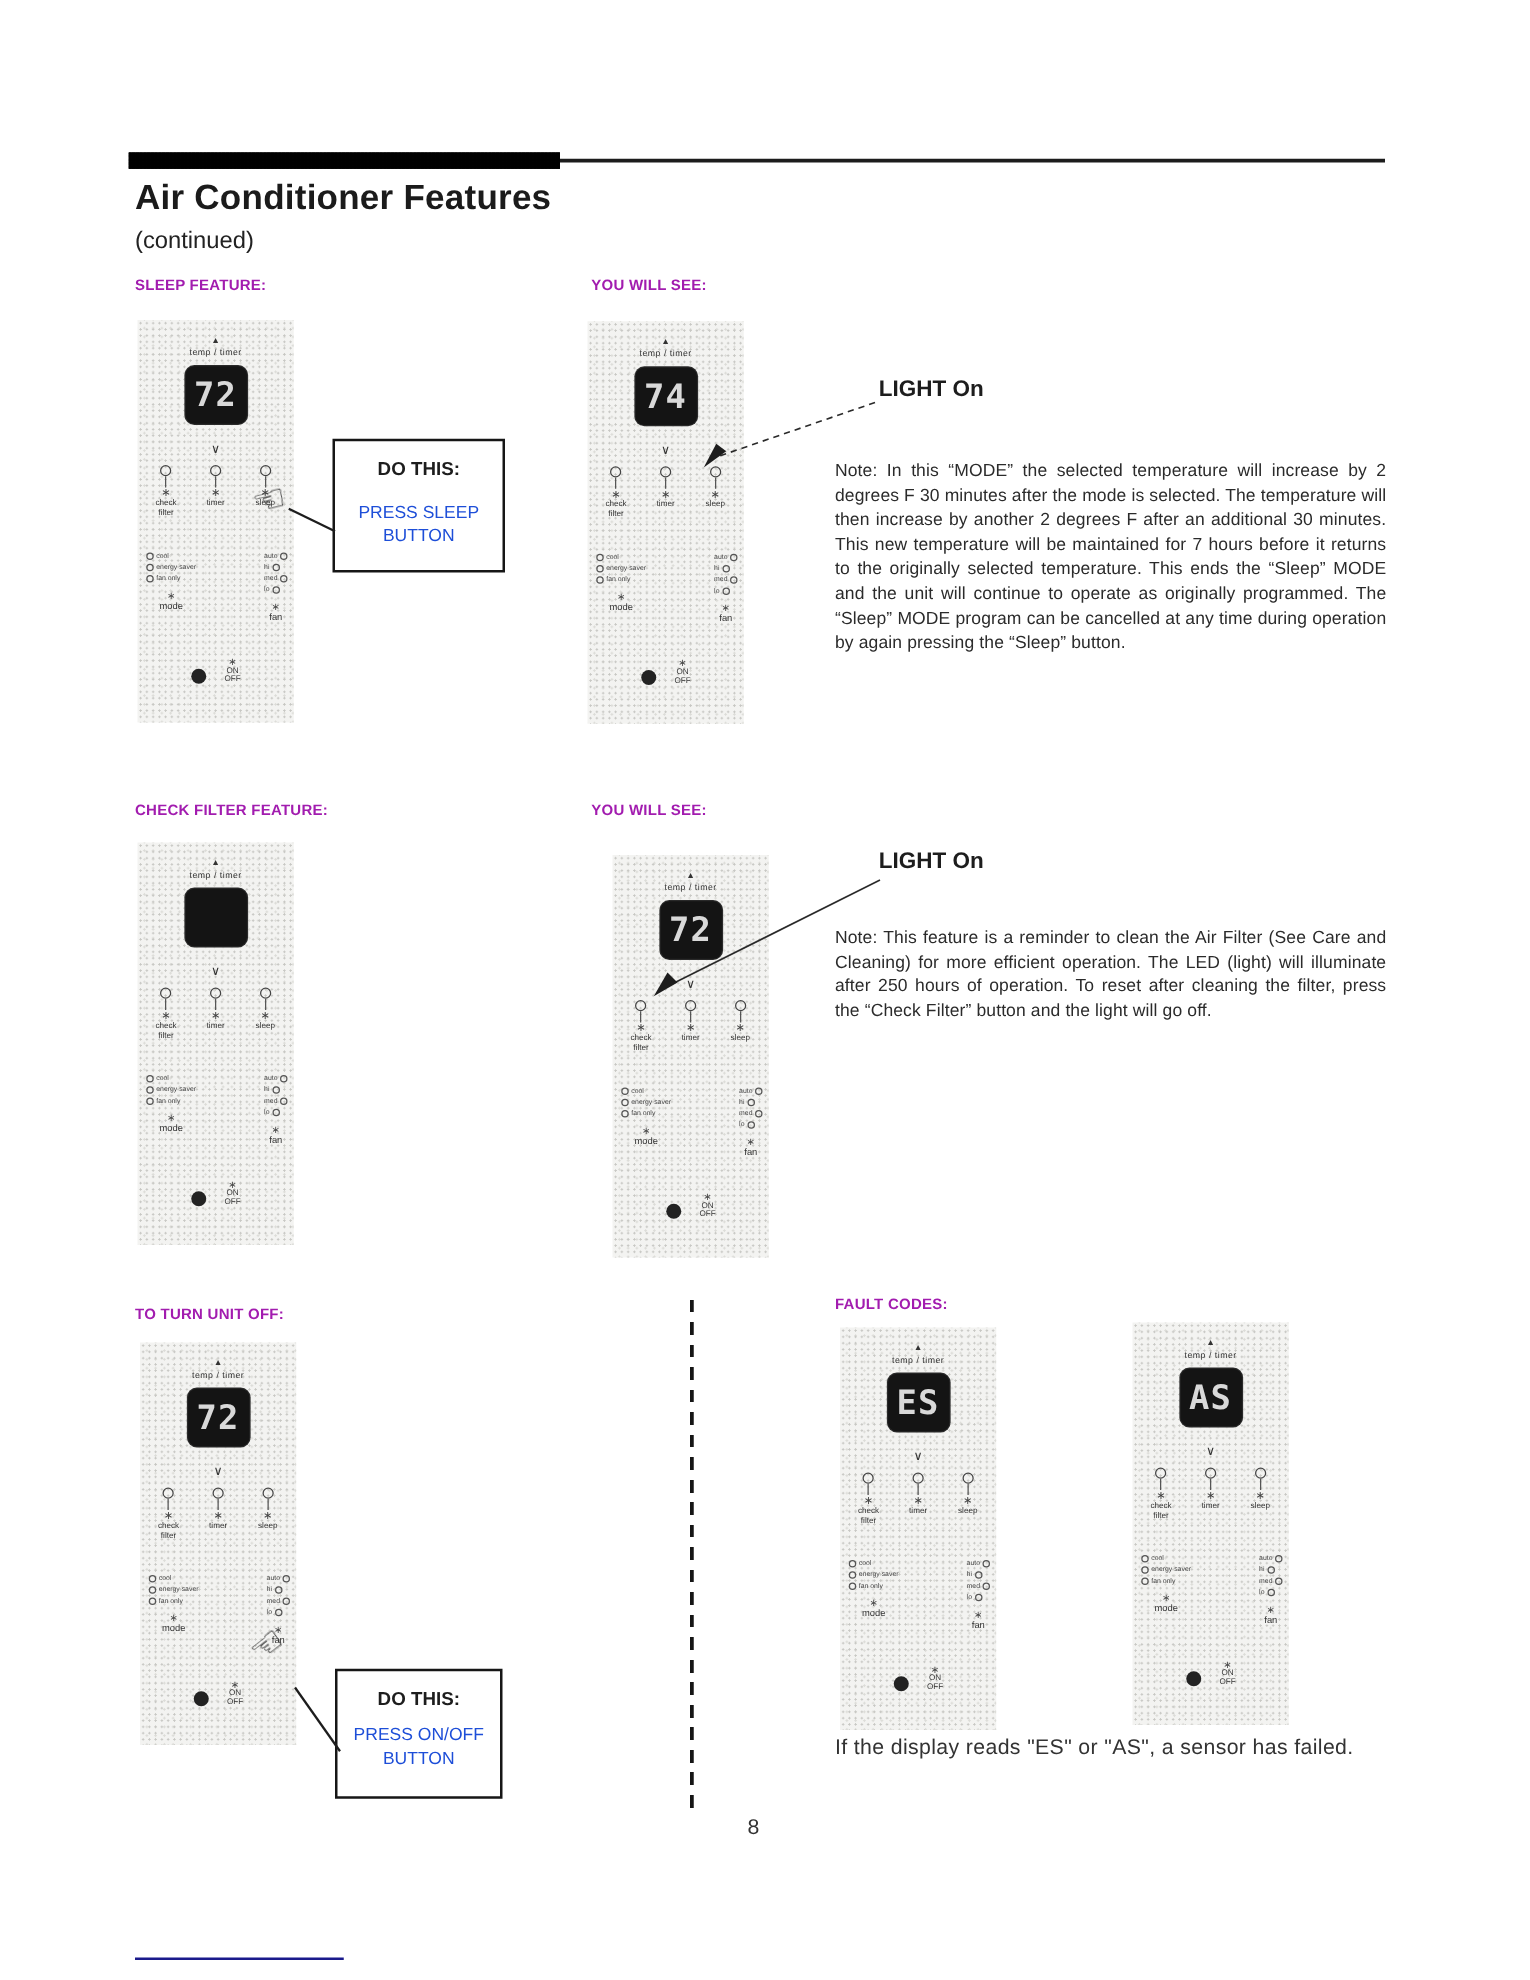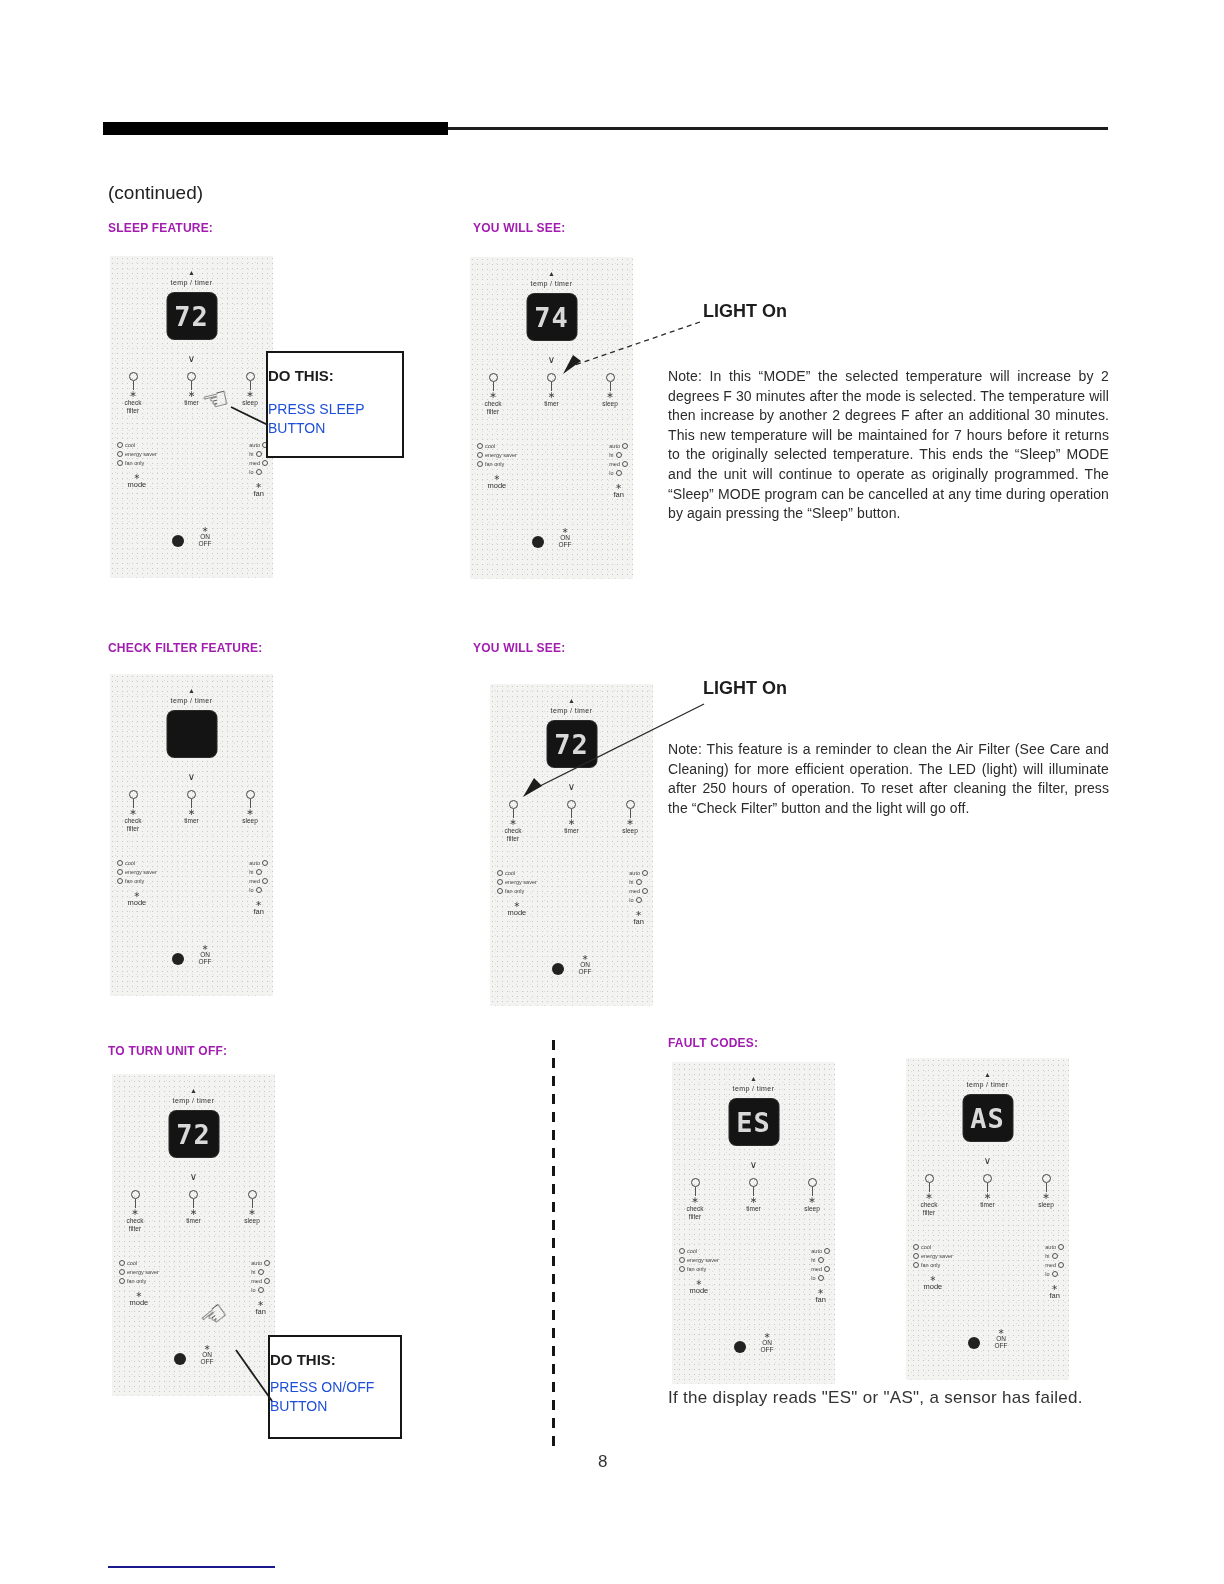--- a/index.html
+++ b/index.html
@@ -33,21 +33,21 @@
         text-align:justify;letter-spacing:.1px;}
   .note1{left:668px;top:367px;}
   .note2{left:668px;top:740px;}
 
   
   .panel{position:absolute;width:125px;height:322px;z-index:1;
     background-color:#f3f3f1;
     background-image:radial-gradient(#c7c7c3 0.8px, transparent 0.9px),
                      radial-gradient(#dcdcd8 0.8px, transparent 0.9px);
     background-size:5px 5px,7px 7px;background-position:0 0,2px 3px;
-    filter:blur(0.3px);padding-left:38px;}
+    filter:blur(0.3px);}
   .p-arrow{position:absolute;top:13px;left:0;right:0;text-align:center;font-size:7px;color:#333;}
   .p-down{top:97px;font-size:10px;}
   .p-templabel{position:absolute;top:23px;left:0;right:0;text-align:center;font-size:7px;color:#333;letter-spacing:.4px;}
   .p-display{position:absolute;top:37px;left:50%;transform:translateX(-50%);width:49px;height:46px;
     background:#141414;border-radius:7px;display:flex;align-items:center;justify-content:center;
     box-shadow:0 0 0 1px #2a2a2a;}
   .p-digits{font-family:"DejaVu Sans Mono", monospace;font-weight:bold;font-size:27px;color:#d9d9d9;letter-spacing:1px;}
   .p-btnrow{position:absolute;top:116px;left:3px;right:3px;display:flex;justify-content:space-between;}
   .p-btn{display:flex;flex-direction:column;align-items:center;width:40px;}
   .p-btn-circle{width:7px;height:7px;border:1px solid #444;border-radius:50%;}
@@ -59,21 +59,21 @@
   .p-item{display:flex;align-items:center;gap:2px;font-size:5.5px;color:#444;margin-bottom:3px;}
   .p-circle{width:4px;height:4px;border:1px solid #555;border-radius:50%;display:inline-block;flex:none;}
   .p-colfoot{margin-top:5px;display:flex;flex-direction:column;align-items:center;font-size:7.5px;color:#333;}
   .p-foot-star{font-size:8px;color:#444;line-height:6px;}
   .p-bottom{position:absolute;top:271px;left:0;right:0;display:flex;align-items:flex-start;justify-content:center;gap:15px;}
   .p-onoff-btn{width:12px;height:12px;background:#222;border-radius:50%;margin-top:8px;}
   .p-onoff-label{display:flex;flex-direction:column;align-items:center;font-size:6.5px;color:#333;line-height:7px;}
 
   
   .dobox{position:absolute;background:#fff;border:2.5px solid #161616;z-index:4;
-    display:flex;flex-direction:column;align-items:flex-start;}
+    display:flex;flex-direction:column;align-items:center;}
   .dobox1{left:266px;top:351px;width:134px;height:103px;}
   .dobox2{left:268px;top:1335px;width:130px;height:100px;}
   .dobox-title{font-weight:bold;font-size:15px;color:#1d1d1d;margin-top:14px;}
   .dobox-line{font-size:14px;color:#1d4ed8;line-height:19px;}
   .dobox1 .dobox-title{margin-bottom:16px;}
   .dobox2 .dobox-title{margin-bottom:10px;}
 
   
   .hand{position:absolute;z-index:6;font-size:30px;color:#2a2a2a;filter:blur(.3px);}
   .hand1{left:202px;top:382px;transform:rotate(-14deg);}
@@ -93,20 +93,21 @@
   svg.overlay{position:absolute;left:0;top:0;z-index:5;pointer-events:none;}
 </style>
 </head>
 <body>
 
 <div id="page">
 
   <div class="topbar-black"></div>
   <div class="topbar-line"></div>
 
+  <div class="page-title">Air Conditioner Features</div>
   <div class="page-subtitle">(continued)</div>
 
   <div class="sec-h h-sleep">SLEEP FEATURE:</div>
   <div class="sec-h h-see1">YOU WILL SEE:</div>
 
   <div class="panel" style="left:110px;top:256px;">
       <span class="p-arrow">▲</span>
       <span class="p-templabel">temp / timer</span>
       <span class="p-display">
         <span class="p-digits">72</span>

